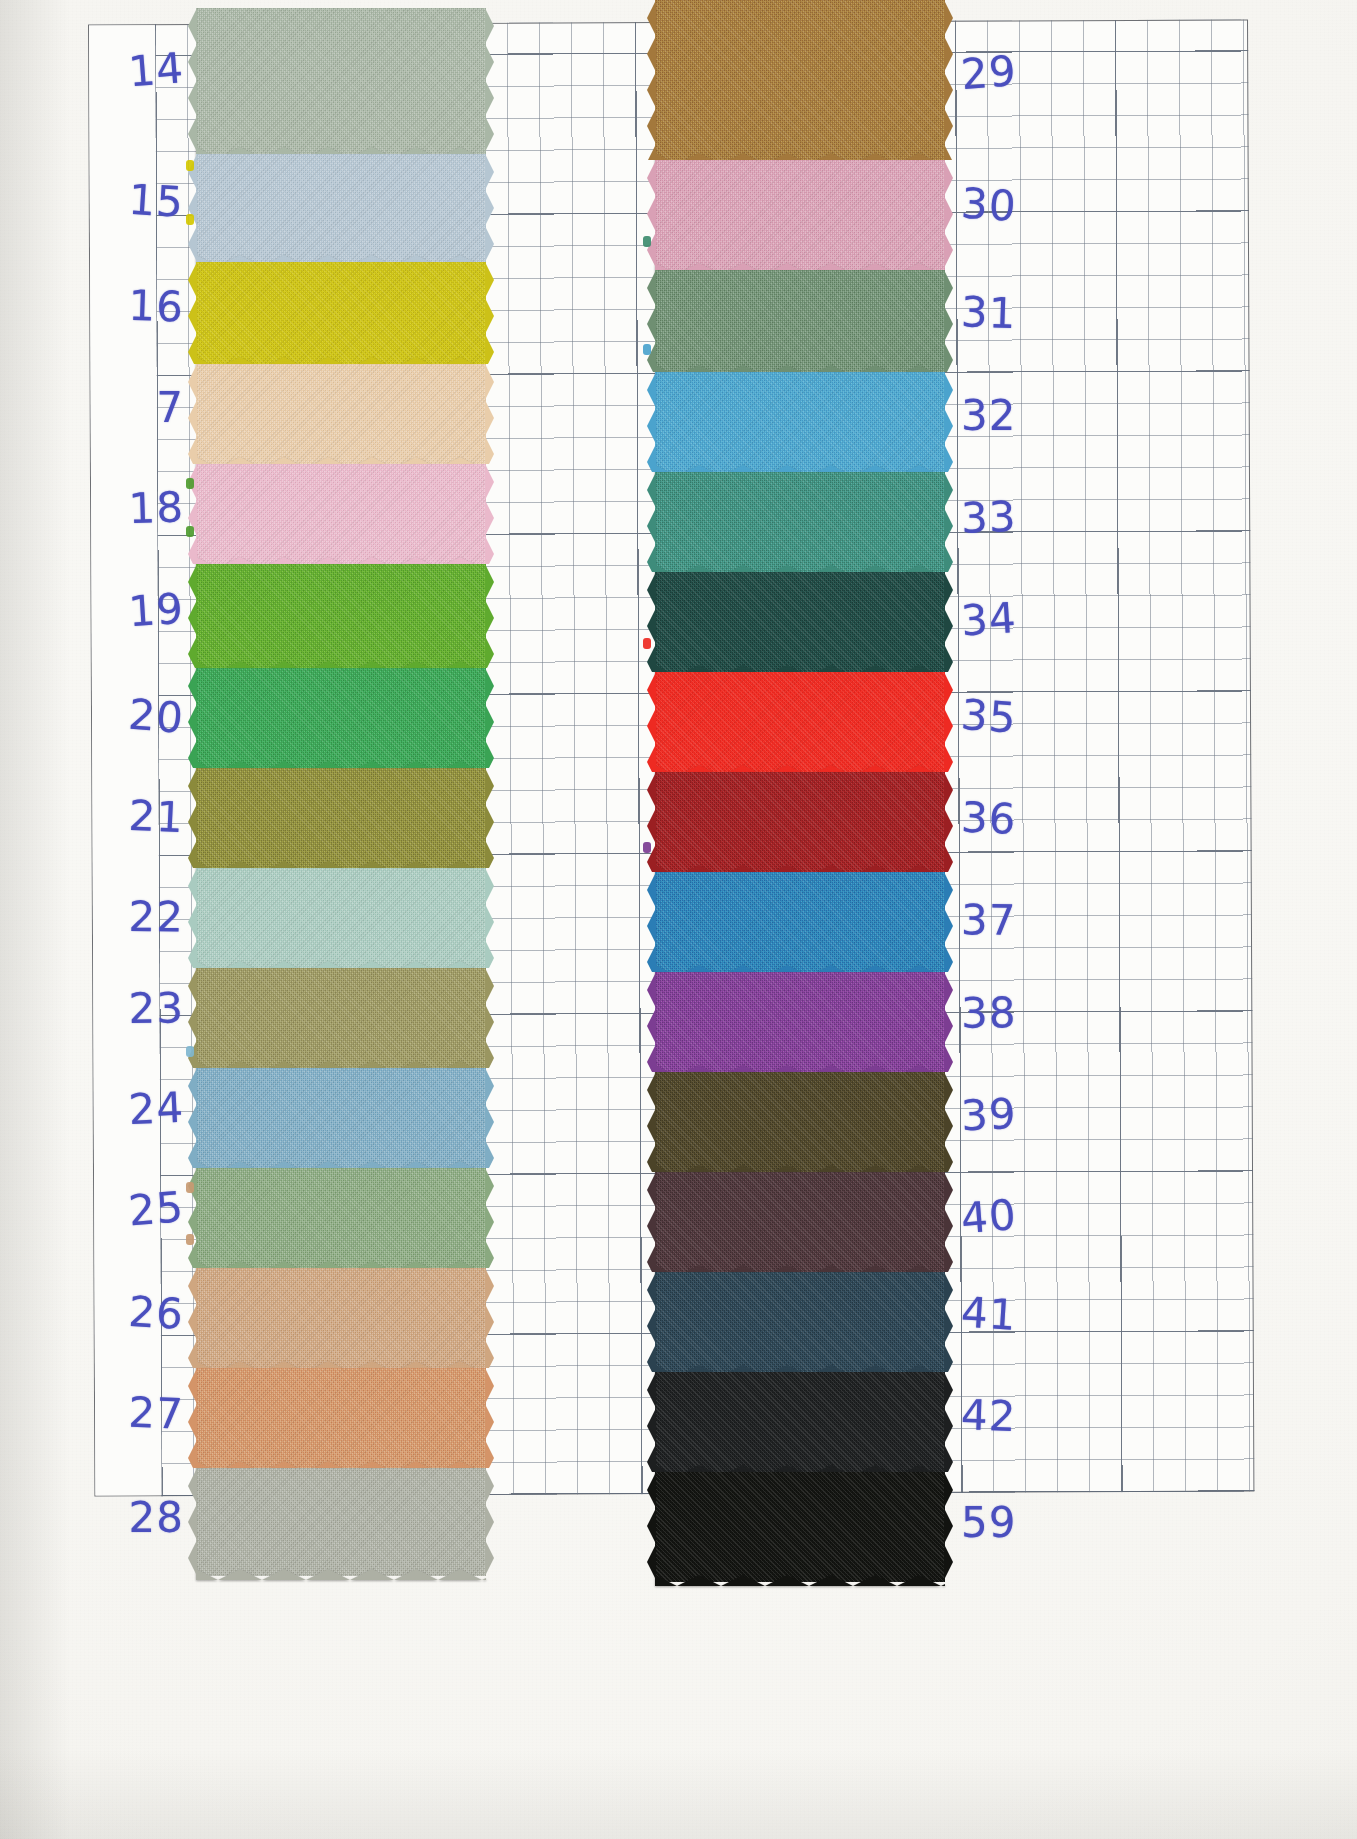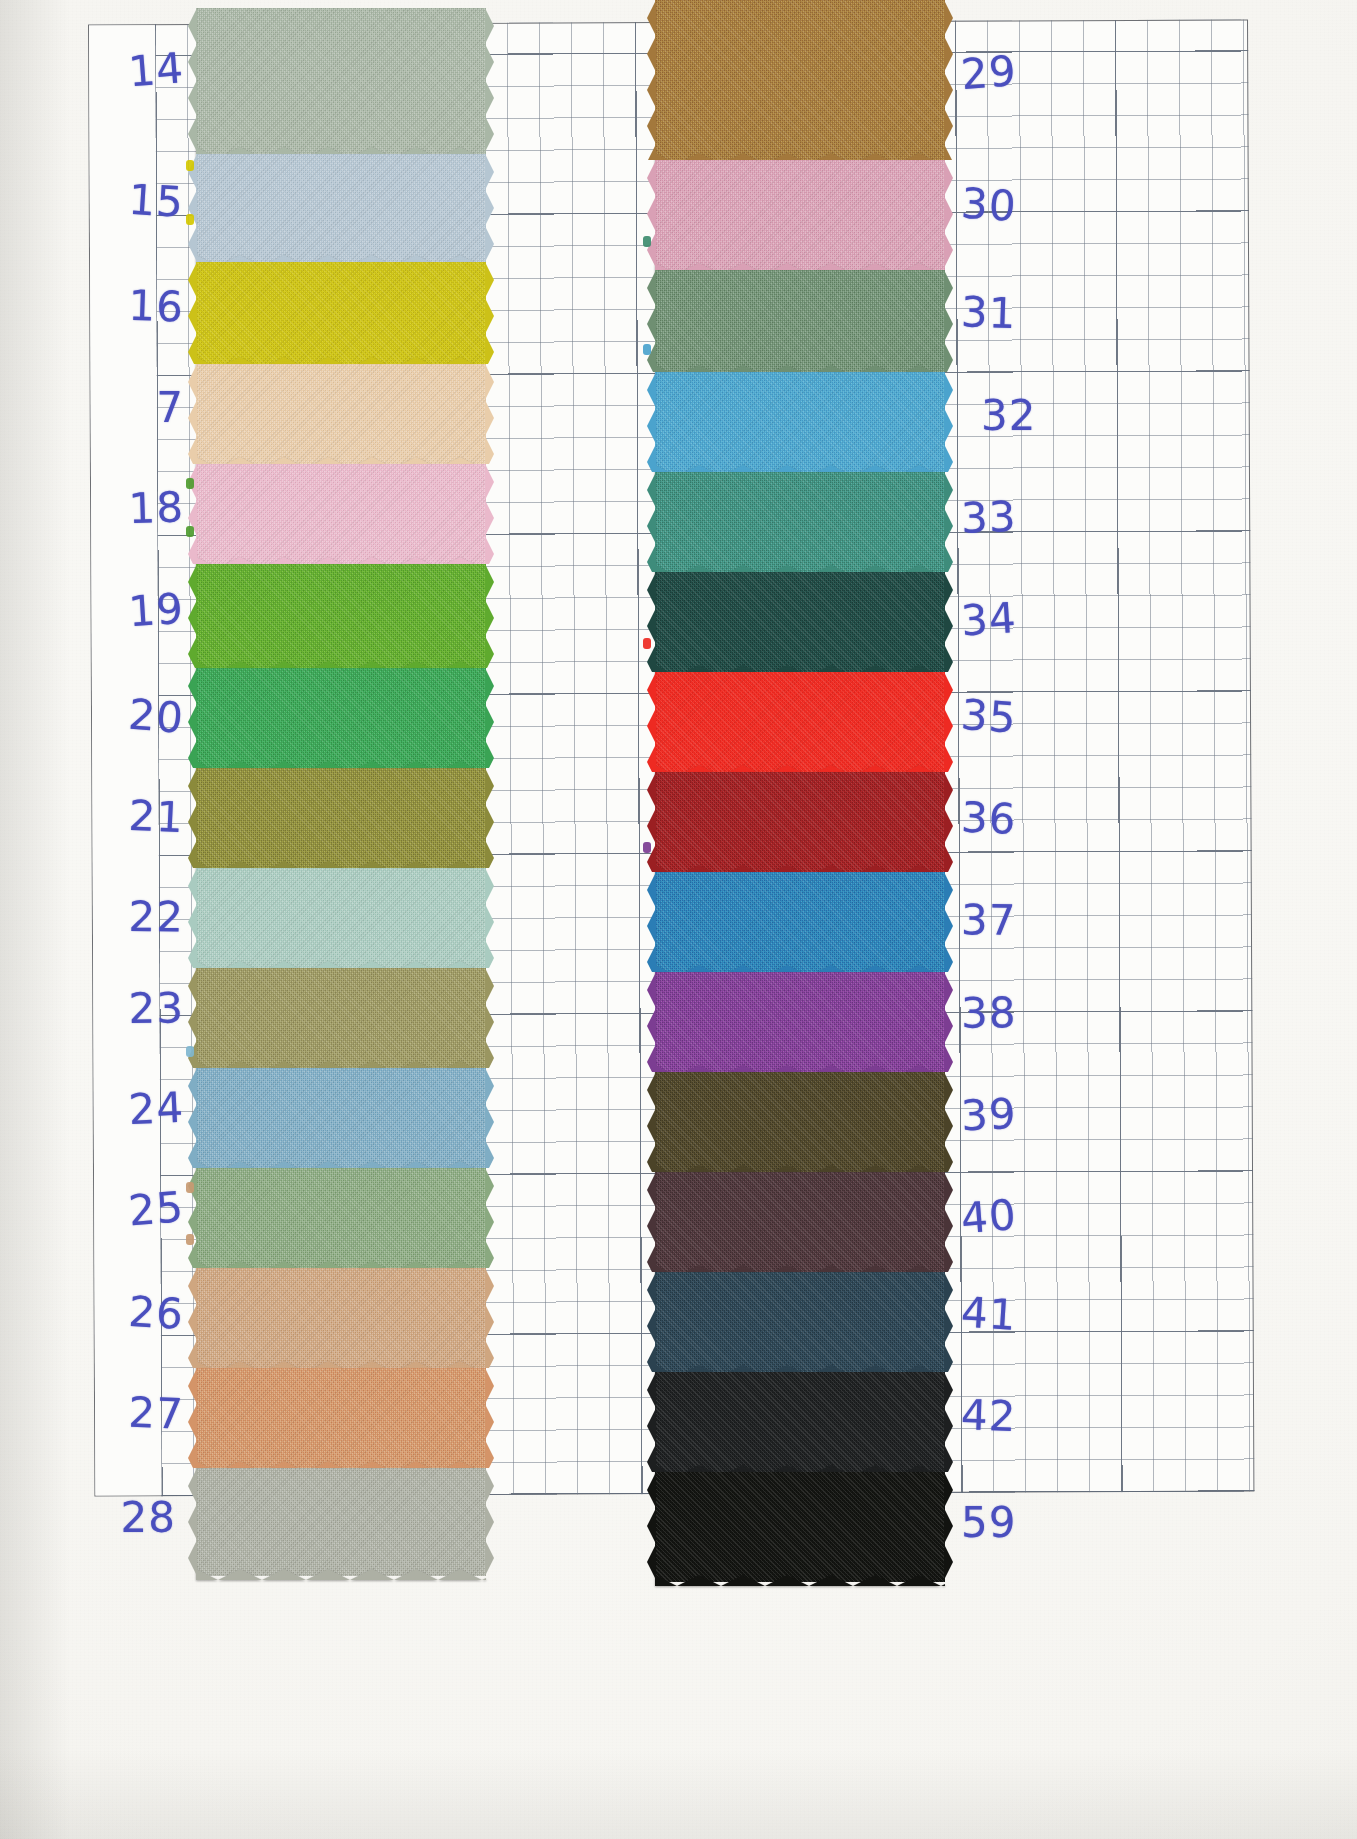--- a/index.html
+++ b/index.html
@@ -625,25 +625,25 @@
       <div class="num-label num-left" style="top: 488px; transform: rotate(-1.8deg); left: 84px; width: 100px;">18</div>
       <div class="num-label num-left" style="top: 591px; transform: rotate(-3.6deg); left: 84px; width: 100px;">19</div>
       <div class="num-label num-left" style="top: 694px; transform: rotate(4.5deg); left: 84px; width: 100px;">20</div>
       <div class="num-label num-left" style="top: 795px; transform: rotate(2.7deg); left: 84px; width: 100px;">21</div>
       <div class="num-label num-left" style="top: 896px; transform: rotate(0.9deg); left: 84px; width: 100px;">22</div>
       <div class="num-label num-left" style="top: 988px; transform: rotate(-0.9deg); left: 84px; width: 100px;">23</div>
       <div class="num-label num-left" style="top: 1089px; transform: rotate(-2.7deg); left: 84px; width: 100px;">24</div>
       <div class="num-label num-left" style="top: 1190px; transform: rotate(-4.5deg); left: 84px; width: 100px;">25</div>
       <div class="num-label num-left" style="top: 1291px; transform: rotate(3.6deg); left: 84px; width: 100px;">26</div>
       <div class="num-label num-left" style="top: 1392px; transform: rotate(1.8deg); left: 84px; width: 100px;">27</div>
-      <div class="num-label num-left" style="top: 1497px; transform: rotate(0deg); left: 76px; width: 100px; text-align: right;">28</div>
+      <div class="num-label num-left" style="top: 1497px; transform: rotate(0deg); left: 84px; width: 100px; text-align: right;">28</div>
       <div class="num-label num-right" style="top: 50px; transform: rotate(-4.5deg); left: 961px; width: 110px;">29</div>
       <div class="num-label num-right" style="top: 186px; transform: rotate(3.6deg); left: 961px; width: 110px;">30</div>
       <div class="num-label num-right" style="top: 293px; transform: rotate(1.8deg); left: 961px; width: 110px;">31</div>
-      <div class="num-label num-right" style="top: 395px; transform: rotate(0deg); left: 981px; width: 110px;">32</div>
+      <div class="num-label num-right" style="top: 395px; transform: rotate(0deg); left: 961px; width: 110px;">32</div>
       <div class="num-label num-right" style="top: 496px; transform: rotate(-1.8deg); left: 961px; width: 110px;">33</div>
       <div class="num-label num-right" style="top: 597px; transform: rotate(-3.6deg); left: 961px; width: 110px;">34</div>
       <div class="num-label num-right" style="top: 698px; transform: rotate(4.5deg); left: 961px; width: 110px;">35</div>
       <div class="num-label num-right" style="top: 799px; transform: rotate(2.7deg); left: 961px; width: 110px;">36</div>
       <div class="num-label num-right" style="top: 900px; transform: rotate(0.9deg); left: 961px; width: 110px;">37</div>
       <div class="num-label num-right" style="top: 992px; transform: rotate(-0.9deg); left: 961px; width: 110px;">38</div>
       <div class="num-label num-right" style="top: 1093px; transform: rotate(-2.7deg); left: 961px; width: 110px;">39</div>
       <div class="num-label num-right" style="top: 1194px; transform: rotate(-4.5deg); left: 961px; width: 110px;">40</div>
       <div class="num-label num-right" style="top: 1295px; transform: rotate(3.6deg); left: 961px; width: 110px;">41</div>
       <div class="num-label num-right" style="top: 1396px; transform: rotate(1.8deg); left: 961px; width: 110px;">42</div>

